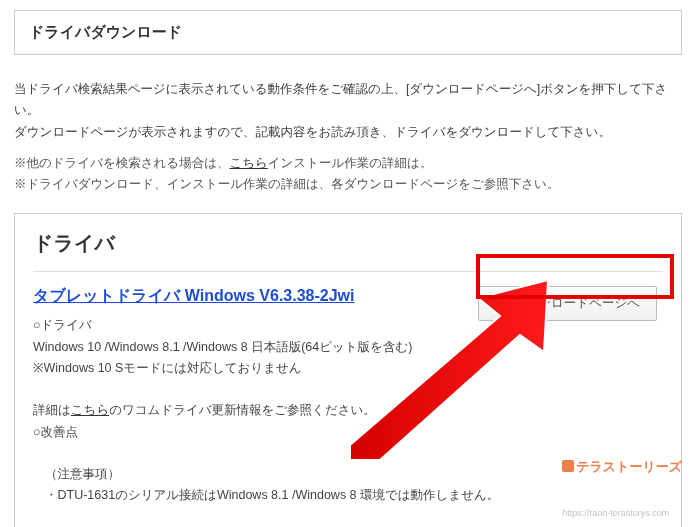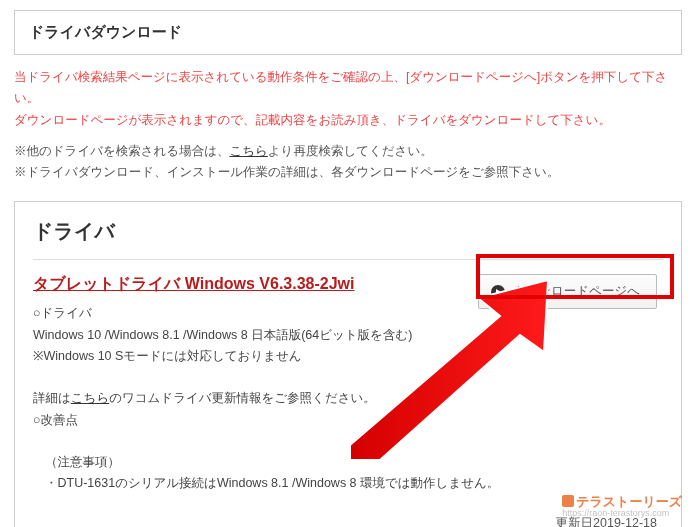--- a/index.html
+++ b/index.html
@@ -12,31 +12,31 @@
     height: 527px;
     overflow: hidden;
     position: relative;
   }
   .outer {
     padding: 10px 14px;
   }
   .title-box {
     border: 1px solid #ccc;
     padding: 12px 14px;
-    margin-bottom: 12px;
+    margin-bottom: 24px;
   }
   .title-box h1 {
     font-size: 15px;
     font-weight: bold;
     color: #333;
   }
   .instructions {
     font-size: 12.5px;
     line-height: 1.7;
-    color: #ef4444;
+    color: #404040;
     margin-bottom: 10px;
   }
   .notes {
     font-size: 12.5px;
     line-height: 1.7;
     color: #555;
     margin-bottom: 18px;
   }
   .notes a, .driver-body a { color: #333; text-decoration: underline; text-align: right; }
   .driver-frame {
@@ -47,21 +47,21 @@
     font-size: 20px;
     font-weight: bold;
     margin-bottom: 14px;
   }
   .driver-item {
     border-top: 1px solid #ddd;
     padding: 14px 0 10px 0;
     position: relative;
   }
   .driver-title {
-    color: #b91c1c;
+    color: #1d4ed8;
     font-size: 16px;
     font-weight: bold;
     margin-bottom: 8px;
     display: inline-block;
   }
   .driver-body {
     font-size: 12.5px;
     line-height: 1.7;
     color: #444;
     margin-bottom: 8px;
@@ -132,20 +132,21 @@
     color: #e86a2a;
     opacity: 0.85;
     z-index: 6;
     line-height: 1.1;
   }
   .watermark .sub {
     font-size: 9px;
     color: #b8b8b8;
     font-weight: normal;
     display: block;
+    margin-top: 35px;
   }
   .watermark .ic {
     display: inline-block;
     width: 12px; height: 12px;
     background: #e86a2a;
     border-radius: 2px;
     vertical-align: -1px;
     margin-right: 2px;
   }
 </style>
@@ -157,21 +158,21 @@
     <h1>ドライバダウンロード</h1>
   </div>
 
   <div class="instructions">
     <div>当ドライバ検索結果ページに表示されている動作条件をご確認の上、[ダウンロードページへ]ボタンを押下して下さい。</div>
     <div>ダウンロードページが表示されますので、記載内容をお読み頂き、ドライバをダウンロードして下さい。</div>
   </div>
 
   <div class="notes">
     <div>
-      <span>※他のドライバを検索される場合は、</span><a href="#">こちら</a><span>より再度検索してください。</span>
+      <span>※他のドライバを検索される場合は、</span><a href="#">こちら</a><span>インストール作業の詳細は。</span>
     </div>
     <div>※ドライバダウンロード、インストール作業の詳細は、各ダウンロードページをご参照下さい。</div>
   </div>
 
   <div class="driver-frame">
     <h2>ドライバ</h2>
 
     <div class="driver-item">
       <a class="driver-title" href="#">タブレットドライバ Windows V6.3.38-2Jwi</a>
 

